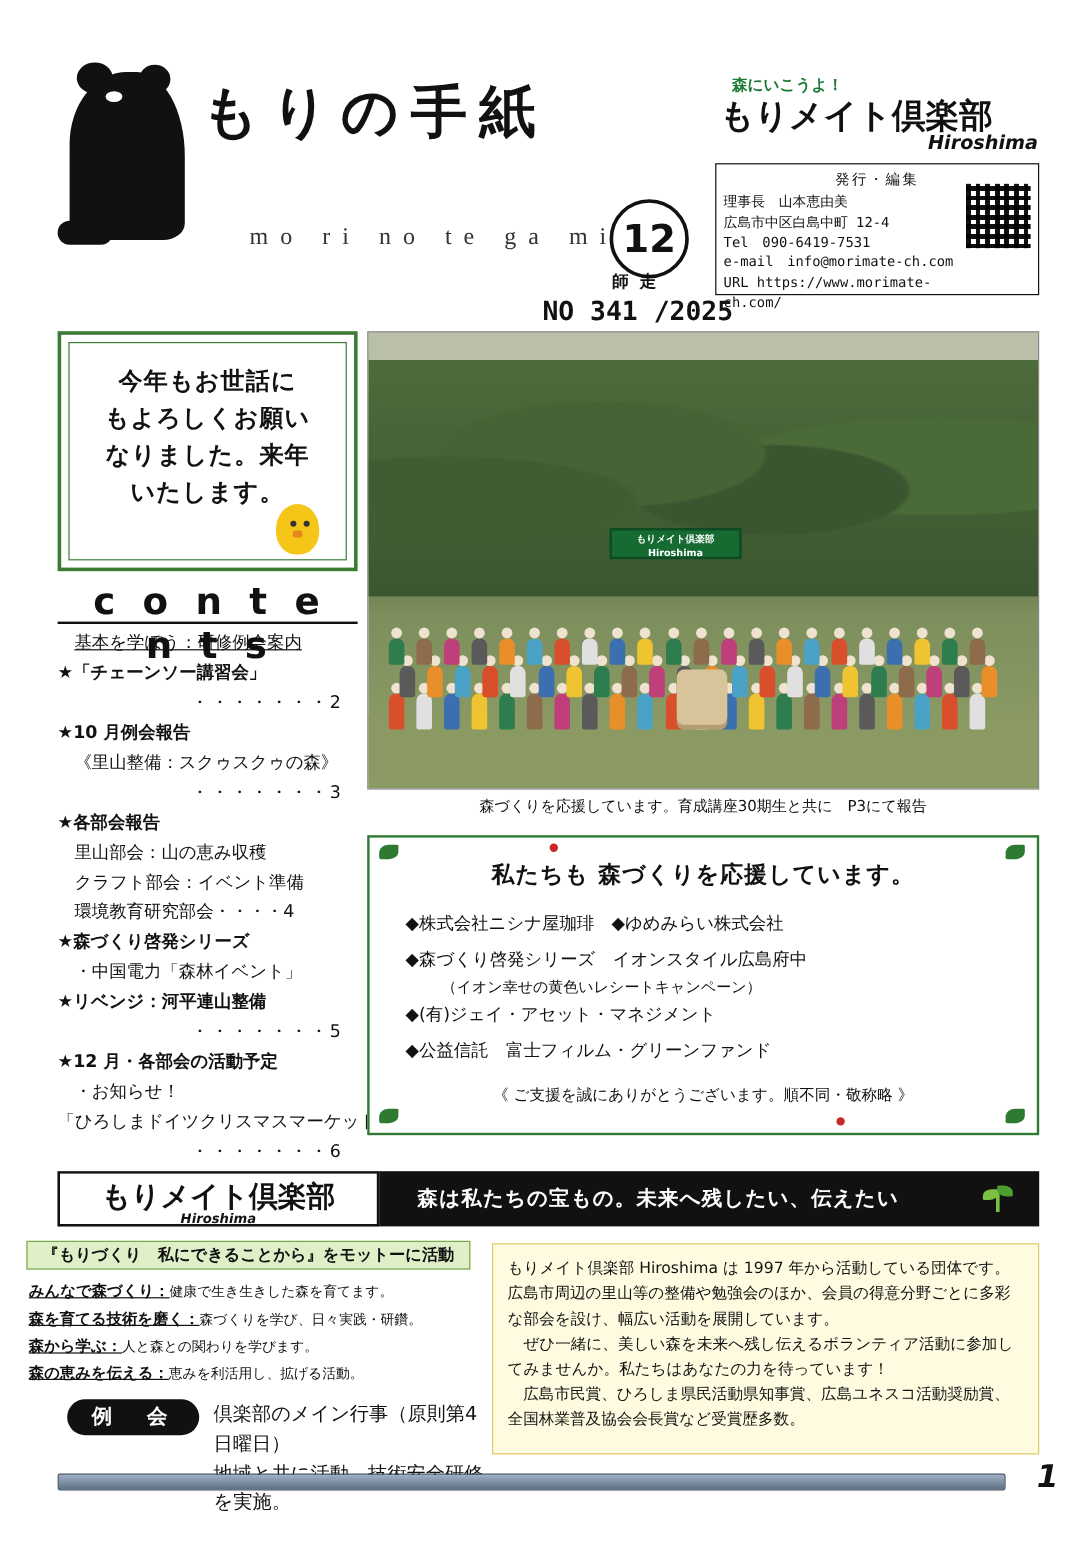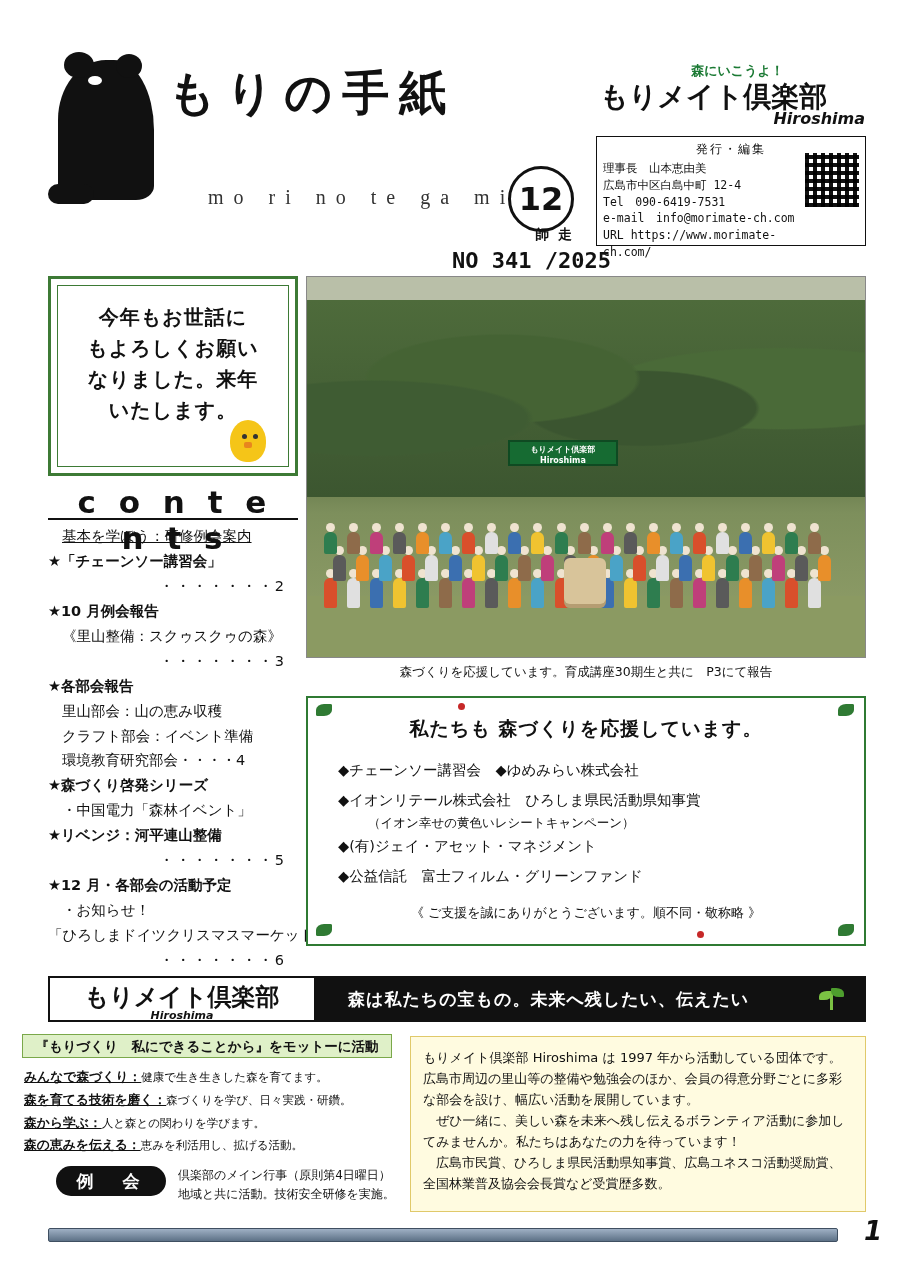--- a/index.html
+++ b/index.html
@@ -37,21 +37,21 @@
     white-space:nowrap;
   }
   .title-romaji{
     position:absolute;left:160px;top:146px;
     font-size:20px;letter-spacing:10px;color:#333;
     font-family:Liberation Serif, serif;
   }
 
   
   .logo-block{position:absolute;left:600px;top:62px;width:265px;}
-  .logo-lead{font-size:13px;color:#1b7a34;font-weight:bold;margin-left:10px;text-align:center;}
+  .logo-lead{font-size:13px;color:#1b7a34;font-weight:bold;margin-left:10px;}
   .logo-main{
     font-size:28px;font-weight:bold;color:#111;letter-spacing:0px;line-height:1.05;
     margin-top:2px;
   }
   .logo-sub{font-size:16px;font-style:italic;font-weight:bold;text-align:right;margin-top:-2px;}
   .info-box{
     position:absolute;left:596px;top:136px;width:270px;height:110px;
     border:1px solid #111;font-size:11.5px;line-height:1.45;
     font-family:"DejaVu Sans Mono","Liberation Mono",monospace;
     padding:4px 6px;box-sizing:border-box;
@@ -67,21 +67,21 @@
   }
   .info-lines{width:200px;}
 
   
   .issue-circle{
     position:absolute;left:508px;top:166px;width:66px;height:66px;border-radius:50%;
     border:3px solid #111;box-sizing:border-box;
     display:flex;align-items:center;justify-content:center;
     font-size:32px;font-weight:bold;
   }
-  .issue-month{position:absolute;left:510px;top:226px;width:64px;text-align:right;font-size:14px;font-weight:bold;letter-spacing:2px;}
+  .issue-month{position:absolute;left:510px;top:226px;width:64px;text-align:left;font-size:14px;font-weight:bold;letter-spacing:2px;}
   .issue-no{
     position:absolute;left:452px;top:248px;font-size:22px;font-weight:bold;
     font-family:"DejaVu Sans Mono","Liberation Mono",monospace;
   }
 
   
   .greet-box{
     position:absolute;left:48px;top:276px;width:250px;height:200px;
     border:3px solid #3d7a35;box-sizing:border-box;padding:6px;
   }
@@ -200,21 +200,21 @@
     font-size:13.5px;font-weight:bold;line-height:22px;text-align:center;
   }
   .policy{position:absolute;left:24px;top:1066px;width:376px;font-size:12.8px;line-height:1.78;}
   .policy .lbl{text-decoration:underline;font-weight:bold;}
   .policy .val{font-size:11.5px;}
 
   .reikai-pill{
     position:absolute;left:56px;top:1166px;width:110px;height:30px;border-radius:15px;background:#111;
     color:#fff;font-size:17px;font-weight:bold;text-align:center;line-height:30px;letter-spacing:6px;
   }
-  .reikai-text{position:absolute;left:178px;top:1166px;width:230px;font-size:12px;line-height:1.55;}
+  .reikai-text{position:absolute;left:178px;top:1166px;width:230px;font-size:16px;line-height:1.55;}
 
   
   .about{
     position:absolute;left:410px;top:1036px;width:456px;height:176px;
     background:#fffbe0;border:1px solid #e0c96a;box-sizing:border-box;
     padding:10px 12px;font-size:13px;line-height:1.62;
   }
   .about p{margin:0 0 0 0;}
   .about p.indent{text-indent:13px;}
 
@@ -372,22 +372,22 @@
         <i style="left: 88%; bottom: 44%; height: 22px; background: rgb(46, 125, 79);"></i>
         <i style="left: 92.4%; bottom: 44%; height: 22px; background: rgb(142, 107, 74);"></i>
       </div>
     <div class="log"></div>
   </div>
   <div class="caption">森づくりを応援しています。育成講座30期生と共に　P3にて報告</div>
 
   <div class="sponsor">
     <div class="sponsor-in">
       <h3>私たちも 森づくりを応援しています。</h3>
-      <div class="sp-line">◆チェーンソー講習会　◆ゆめみらい株式会社</div>
-      <div class="sp-line">◆イオンリテール株式会社　ひろしま県民活動県知事賞</div>
+      <div class="sp-line">◆株式会社ニシナ屋珈琲　◆ゆめみらい株式会社</div>
+      <div class="sp-line">◆森づくり啓発シリーズ　イオンスタイル広島府中</div>
       <div class="sp-note">（イオン幸せの黄色いレシートキャンペーン）</div>
       <div class="sp-line">◆(有)ジェイ・アセット・マネジメント</div>
       <div class="sp-line">◆公益信託　富士フィルム・グリーンファンド</div>
       <div class="sp-thanks">《 ご支援を誠にありがとうございます。順不同・敬称略 》</div>
     </div>
     <div class="holly" style="left:8px;top:6px;"></div>
     <div class="holly" style="right:10px;top:6px;"></div>
     <div class="holly" style="left:8px;bottom:8px;"></div>
     <div class="holly" style="right:10px;bottom:8px;"></div>
     <div class="berry" style="left:150px;top:5px;"></div>

